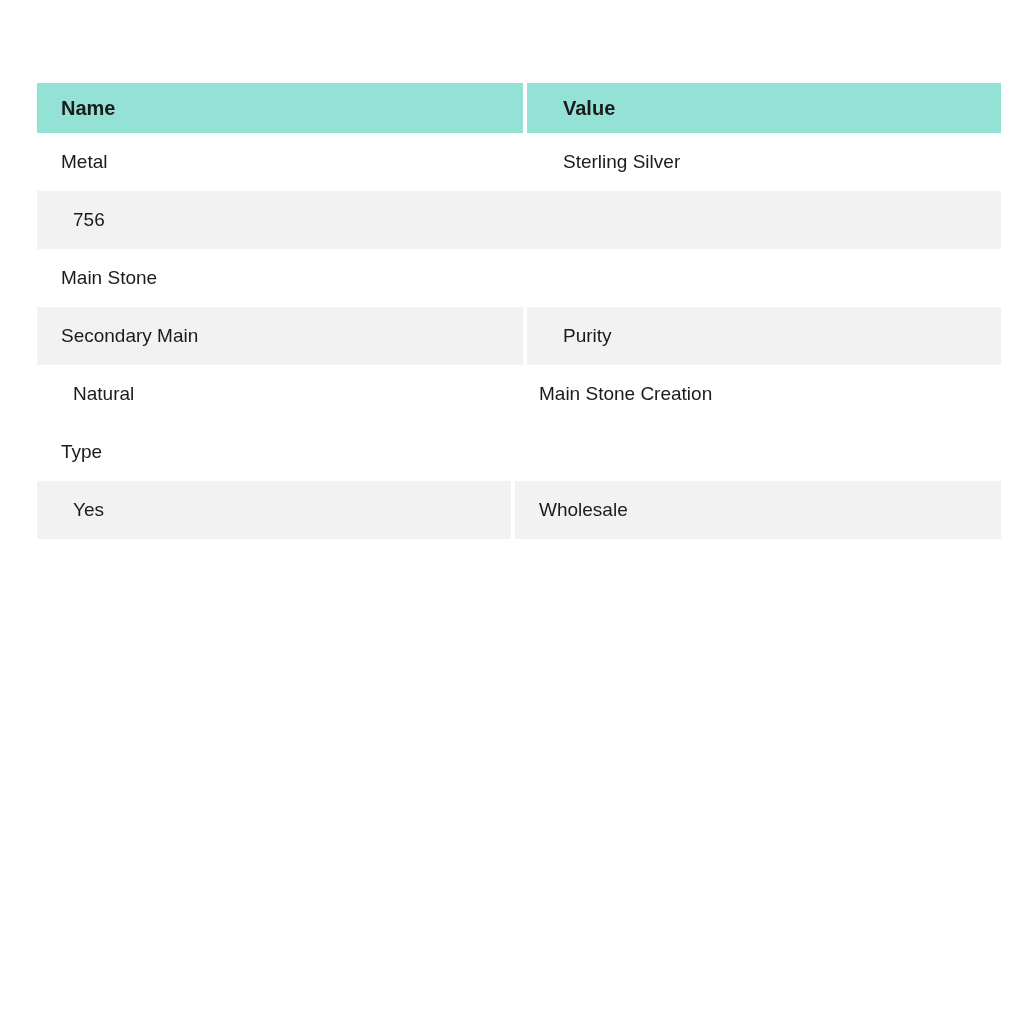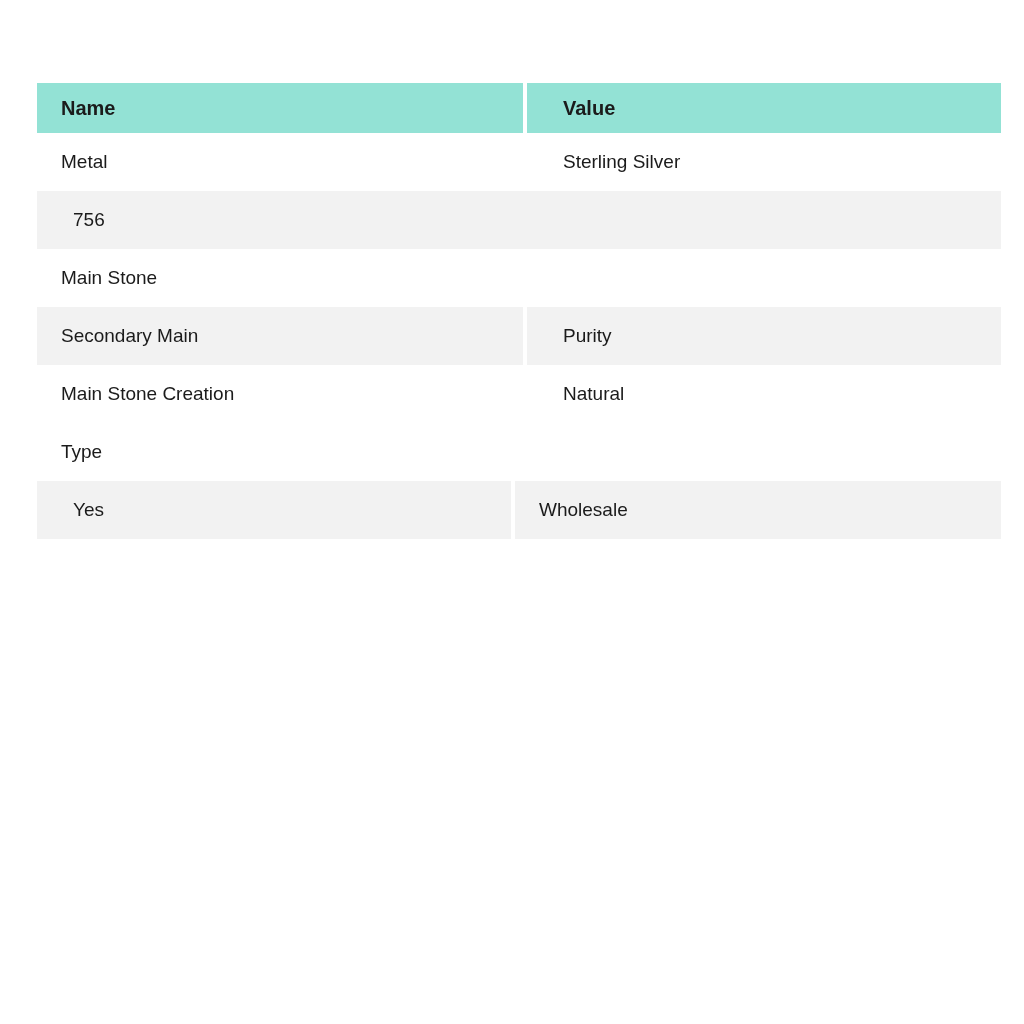--- a/index.html
+++ b/index.html
@@ -81,22 +81,22 @@
     <div class="row data-row even">
       <div class="cell name-col">Main Stone</div>
     </div>
 
     <div class="row data-row odd">
       <div class="cell name-col">Secondary Main</div>
       <div class="cell value-col">Purity</div>
     </div>
 
     <div class="row data-row even">
+      <div class="cell value-col">Natural</div>
       <div class="cell name-col">Main Stone Creation</div>
-      <div class="cell value-col">Natural</div>
     </div>
 
 
     <div class="row data-row even">
       <div class="cell name-col">Type</div>
     </div>
 
     <div class="row data-row odd">
       <div class="cell value-col">Yes</div>
       <div class="cell name-col">Wholesale</div>

